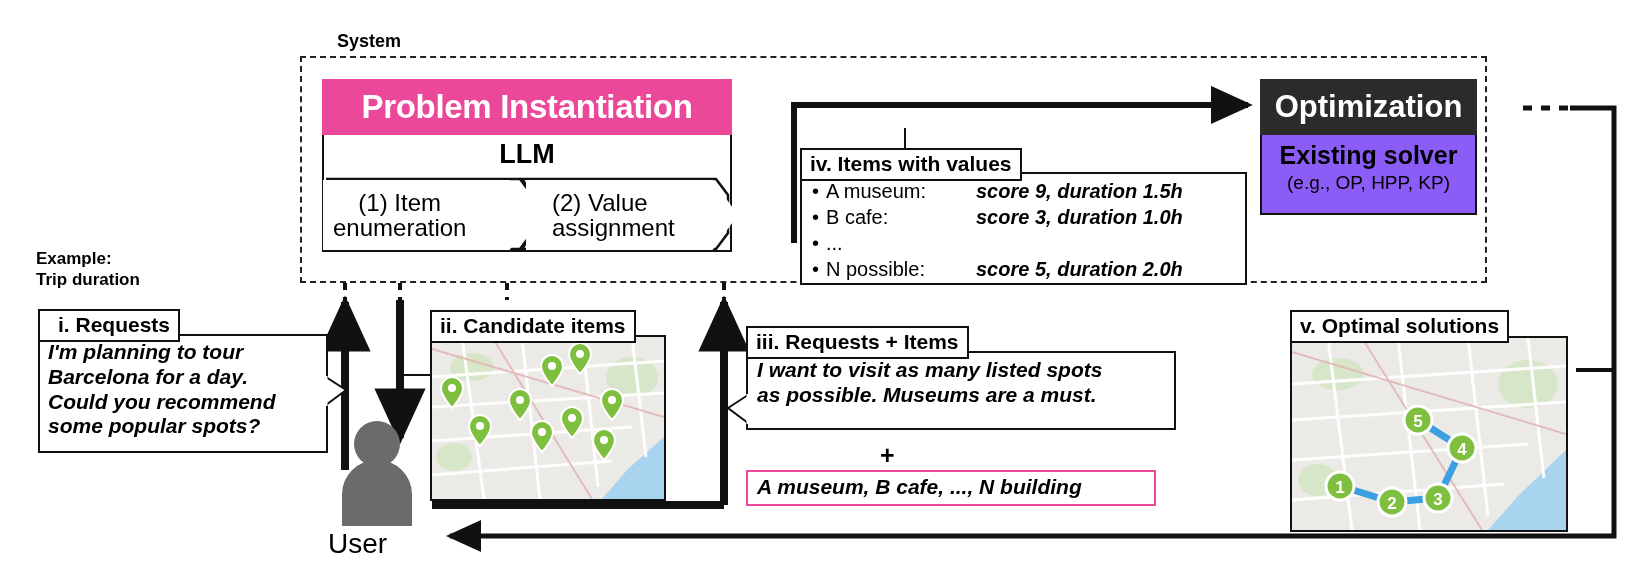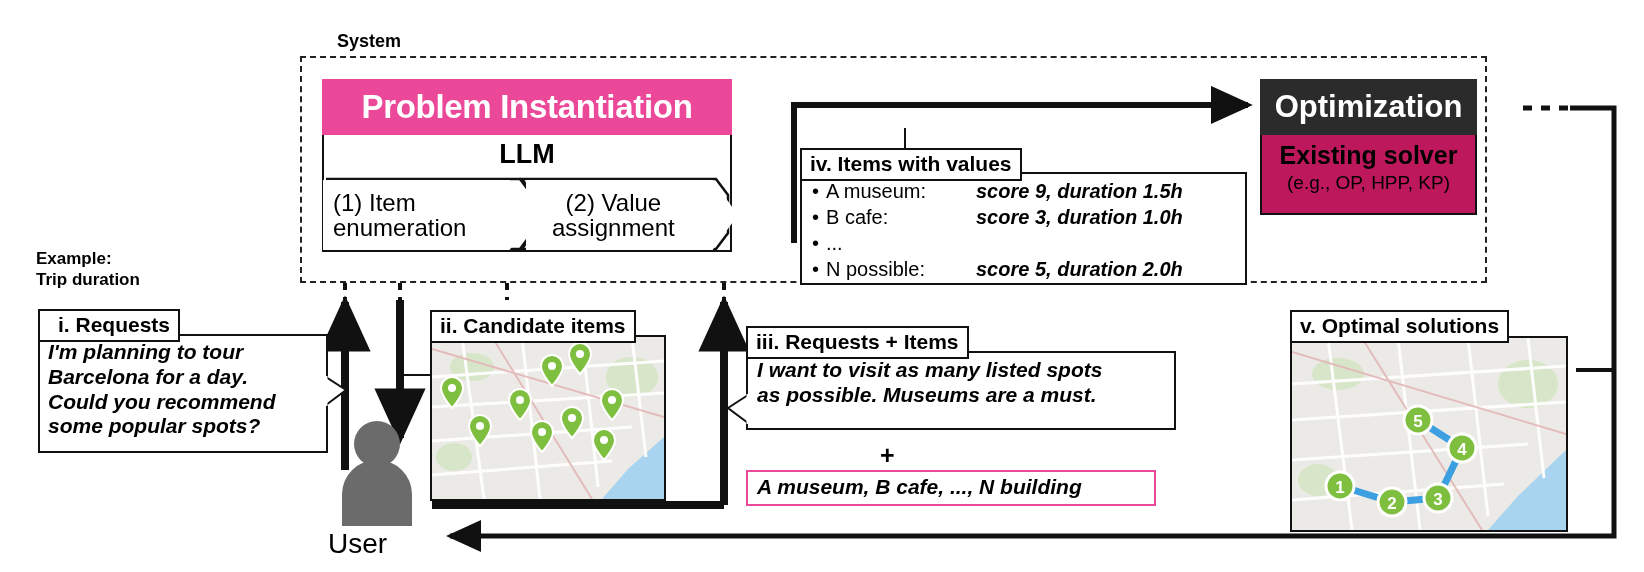--- a/index.html
+++ b/index.html
@@ -48,35 +48,35 @@
   .chev{
     position:absolute;top:45px;height:70px;
     border:2px solid #111;background:#fff;
     box-sizing:border-box;
     display:flex;align-items:center;
     font-size:24px;line-height:1.05;
     padding-left:10px;
   }
   #chev1{left:-1px;width:212px;
     clip-path:polygon(0 0, 88% 0, 100% 50%, 88% 100%, 0 100%);
-    border:none;background:#fff;}
+    border:none;background:#fff;text-align:center;}
   #chev2{left:202px;width:212px;
     clip-path:polygon(0 0, 88% 0, 100% 50%, 88% 100%, 0 100%);
-    border:none;background:#fff;text-align:center;}
+    border:none;background:#fff;}
   .chev-svg{position:absolute;left:0;top:0;}
 
   
   #opt-wrap{left:1260px;top:79px;width:217px;}
   #opt-header{
     background:#2b2b2b;color:#fff;
     height:56px;line-height:56px;text-align:center;
     font-size:31px;font-weight:bold;
   }
   #opt-body{
-    border:2.5px solid #111;border-top:none;background:#be185d;
+    border:2.5px solid #111;border-top:none;background:#8b5cf6;
     height:80px;box-sizing:border-box;text-align:center;
     padding-top:6px;
   }
   #opt-solver{font-size:25px;font-weight:bold;}
   #opt-eg{font-size:19px;margin-top:2px;}
 
   
   #iv-title{
     left:800px;top:148px;
     border:2px solid #111;background:#fff;

